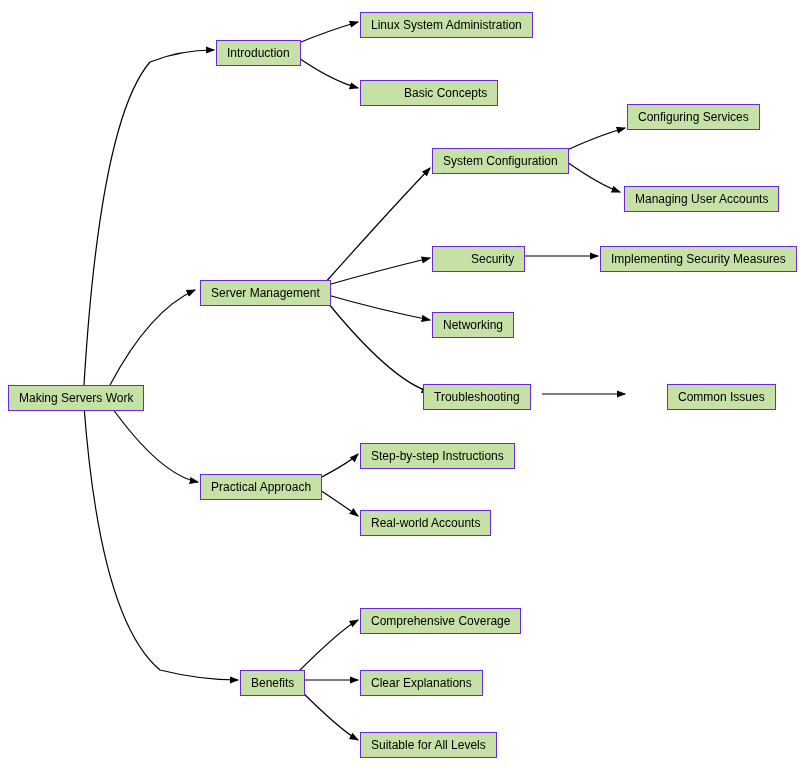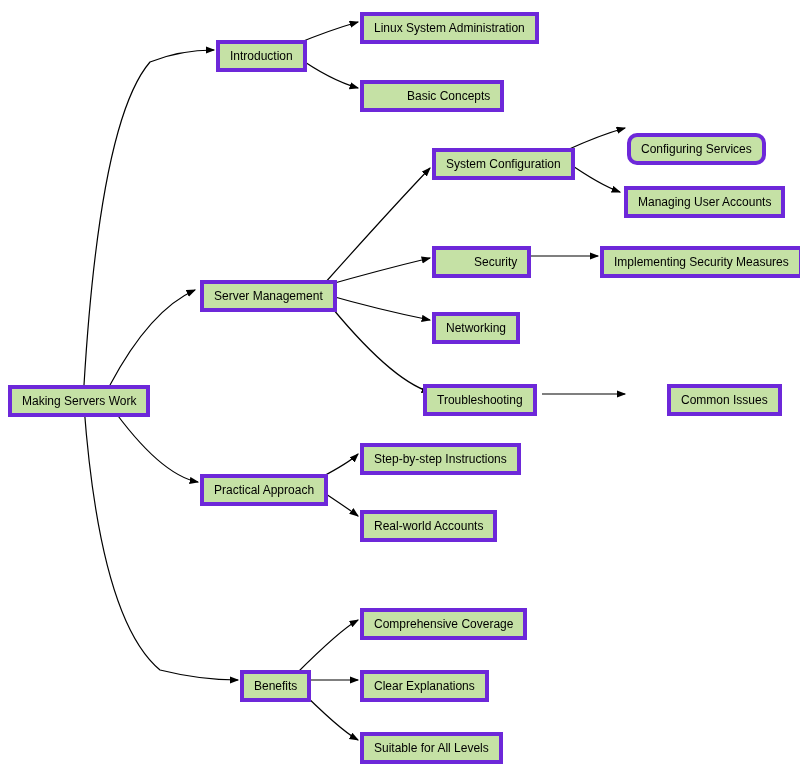--- a/index.html
+++ b/index.html
@@ -7,21 +7,21 @@
       font-family: Arial, sans-serif;
       background: white;
       width: 800px;
       height: 769px;
       position: relative;
       overflow: hidden;
     }
     .node {
       position: absolute;
       background: #c5e1a5;
-      border: 4px solid #6d28d9;
+      border: 1px solid #6d28d9;
       padding: 5px 10px;
       font-size: 12px;
       text-align: center;
       white-space: nowrap;
     }
     svg {
       position: absolute;
       top: 0;
       left: 0;
       width: 800px;
@@ -91,21 +91,21 @@
 <div class="node" style="left:240px; top:670px;"><span>Benefits</span></div>
 
 <div class="node" style="left:360px; top:12px;"><span>Linux System Administration</span></div>
 <div class="node" style="left:360px; top:80px;padding-left:43px;"><span>Basic Concepts</span></div>
 
 <div class="node" style="left:432px; top:148px;"><span>System Configuration</span></div>
 <div class="node" style="left:432px; top:246px;padding-left:38px;"><span>Security</span></div>
 <div class="node" style="left:432px; top:312px;"><span>Networking</span></div>
 <div class="node" style="left:423px; top:384px;"><span>Troubleshooting</span></div>
 
-<div class="node" style="left:627px; top:133px;border-radius:10px;"><span>Configuring Services</span></div>
+<div class="node" style="left:627px; top:104px;"><span>Configuring Services</span></div>
 <div class="node" style="left:618px; top:186px;margin-left:6px;"><span>Managing User Accounts</span></div>
 
 <div class="node" style="left:600px; top:246px;"><span>Implementing Security Measures</span></div>
 
 <div class="node" style="left:627px; top:384px;margin-left:40px;"><span>Common Issues</span></div>
 
 <div class="node" style="left:360px; top:443px;"><span>Step-by-step Instructions</span></div>
 <div class="node" style="left:360px; top:510px;"><span>Real-world Accounts</span></div>
 
 <div class="node" style="left:360px; top:608px;"><span>Comprehensive Coverage</span></div>

